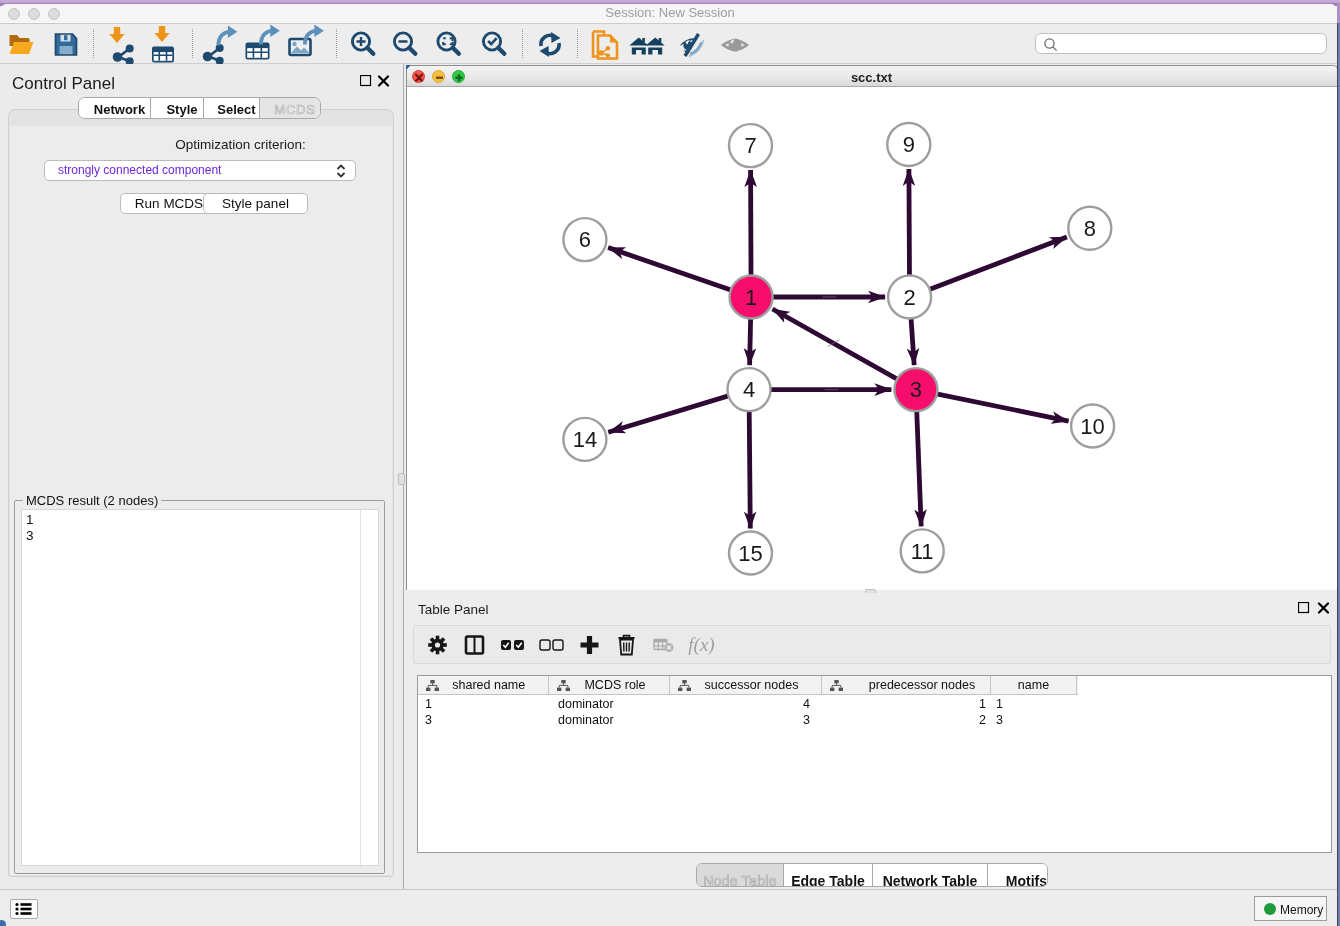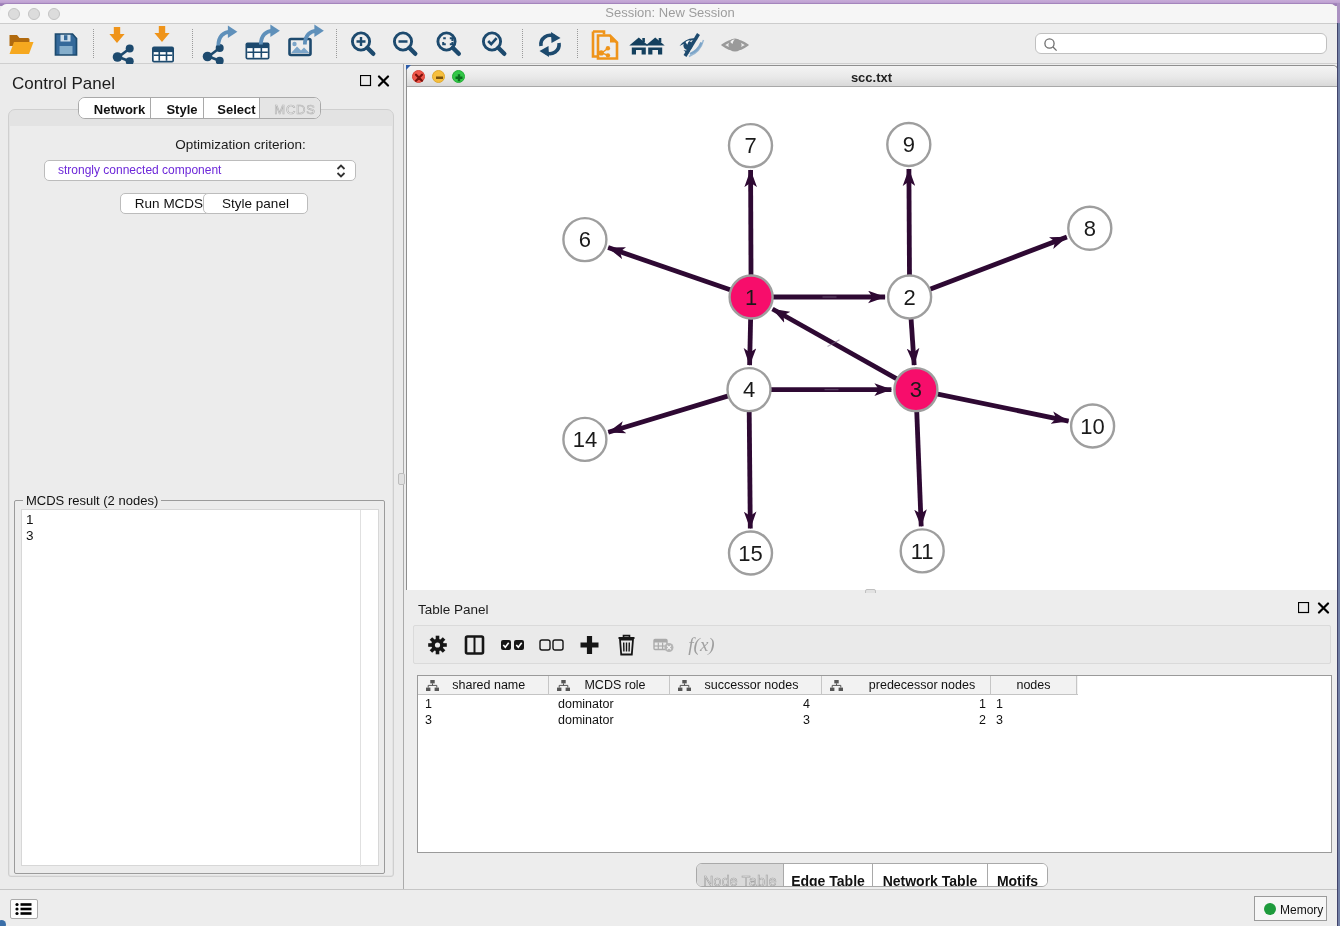--- a/index.html
+++ b/index.html
@@ -94,21 +94,21 @@
   #thead { position:absolute; left:0; top:0; width:660px; height:19px;
     background:#f2f2f2; border-bottom:1px solid #c4c4c4; }
   .hcell { position:absolute; top:0; height:19px; border-right:1px solid #c6c6c6;
     font-size:12.5px; color:#111; text-align:center; padding-top:2px; }
   .trow { position:absolute; font-size:12.5px; color:#111; }
   
   #btabs { position:absolute; left:292px; top:270.5px; height:23.5px; display:flex;
     border:1px solid #a9a9a9; border-radius:6px; overflow:hidden; background:#fff; }
   .btab { font-size:14px; font-weight:bold; color:#111; padding-top:9px; text-align:center;
     background:#fff; border-right:1px solid #a9a9a9; flex:0 0 auto; }
-  .btab:last-child { border-right:none; }
+  .btab:last-child { border-right:none;text-align:right; }
   #btab-node { background:#dadada; color:#f4f4f4; font-weight:normal; letter-spacing:0.3px;
     -webkit-text-stroke:0.65px #a2a2a2; }
 
   
   #statusbar { top:885.5px; left:0; width:1340px; height:37px; background:#ededed;
     border-top:1px solid #c6c6c6; }
   #listbtn { position:absolute; left:10px; top:9px; width:28px; height:20px;
     background:#fdfdfd; border:1px solid #ababab; border-radius:2px; }
   #membtn { position:absolute; left:1254px; top:5.5px; width:73px; height:25px;
     background:#f6f6f6; border:1px solid #9b9b9b; font-size:12px; color:#111; }
@@ -470,21 +470,21 @@
 <path d="M6.5 3.4 v2 M2.2 7.6 v-2.2 h8.6 v2.2" fill="none" stroke="#555" stroke-width="1"></path>
 <rect x="0" y="7.6" width="4.4" height="3.4" fill="#555"></rect>
 <rect x="8.6" y="7.6" width="4.4" height="3.4" fill="#555"></rect>
 </svg><span style="position:relative;left:6px">successor nodes</span></div>
         <div class="hcell" style="left:404.5px;width:169.0px;"><svg width="13" height="12" style="position:absolute;left:8px;top:3.5px" viewBox="0 0 13 12">
 <rect x="4.3" y="0" width="4.4" height="3.4" fill="#555"></rect>
 <path d="M6.5 3.4 v2 M2.2 7.6 v-2.2 h8.6 v2.2" fill="none" stroke="#555" stroke-width="1"></path>
 <rect x="0" y="7.6" width="4.4" height="3.4" fill="#555"></rect>
 <rect x="8.6" y="7.6" width="4.4" height="3.4" fill="#555"></rect>
 </svg><span style="position:relative;left:16px">predecessor nodes</span></div>
-        <div class="hcell" style="left:573.5px;width:86.0px;"><span style="position:relative;left:0px">nodes</span></div>
+        <div class="hcell" style="left:573.5px;width:86.0px;"><span style="position:relative;left:0px">name</span></div>
 
       </div>
       <div class="trow" style="left:7.5px;top:21px;">1</div>
       <div class="trow" style="left:140.5px;top:21px;">dominator</div>
       <div class="trow" style="left:312.5px;top:21px;width:80px;text-align:right;">4</div>
       <div class="trow" style="left:488.5px;top:21px;width:80px;text-align:right;">1</div>
       <div class="trow" style="left:578.5px;top:21px;">1</div>
       <div class="trow" style="left:7.5px;top:37px;">3</div>
       <div class="trow" style="left:140.5px;top:37px;">dominator</div>
       <div class="trow" style="left:312.5px;top:37px;width:80px;text-align:right;">3</div>

